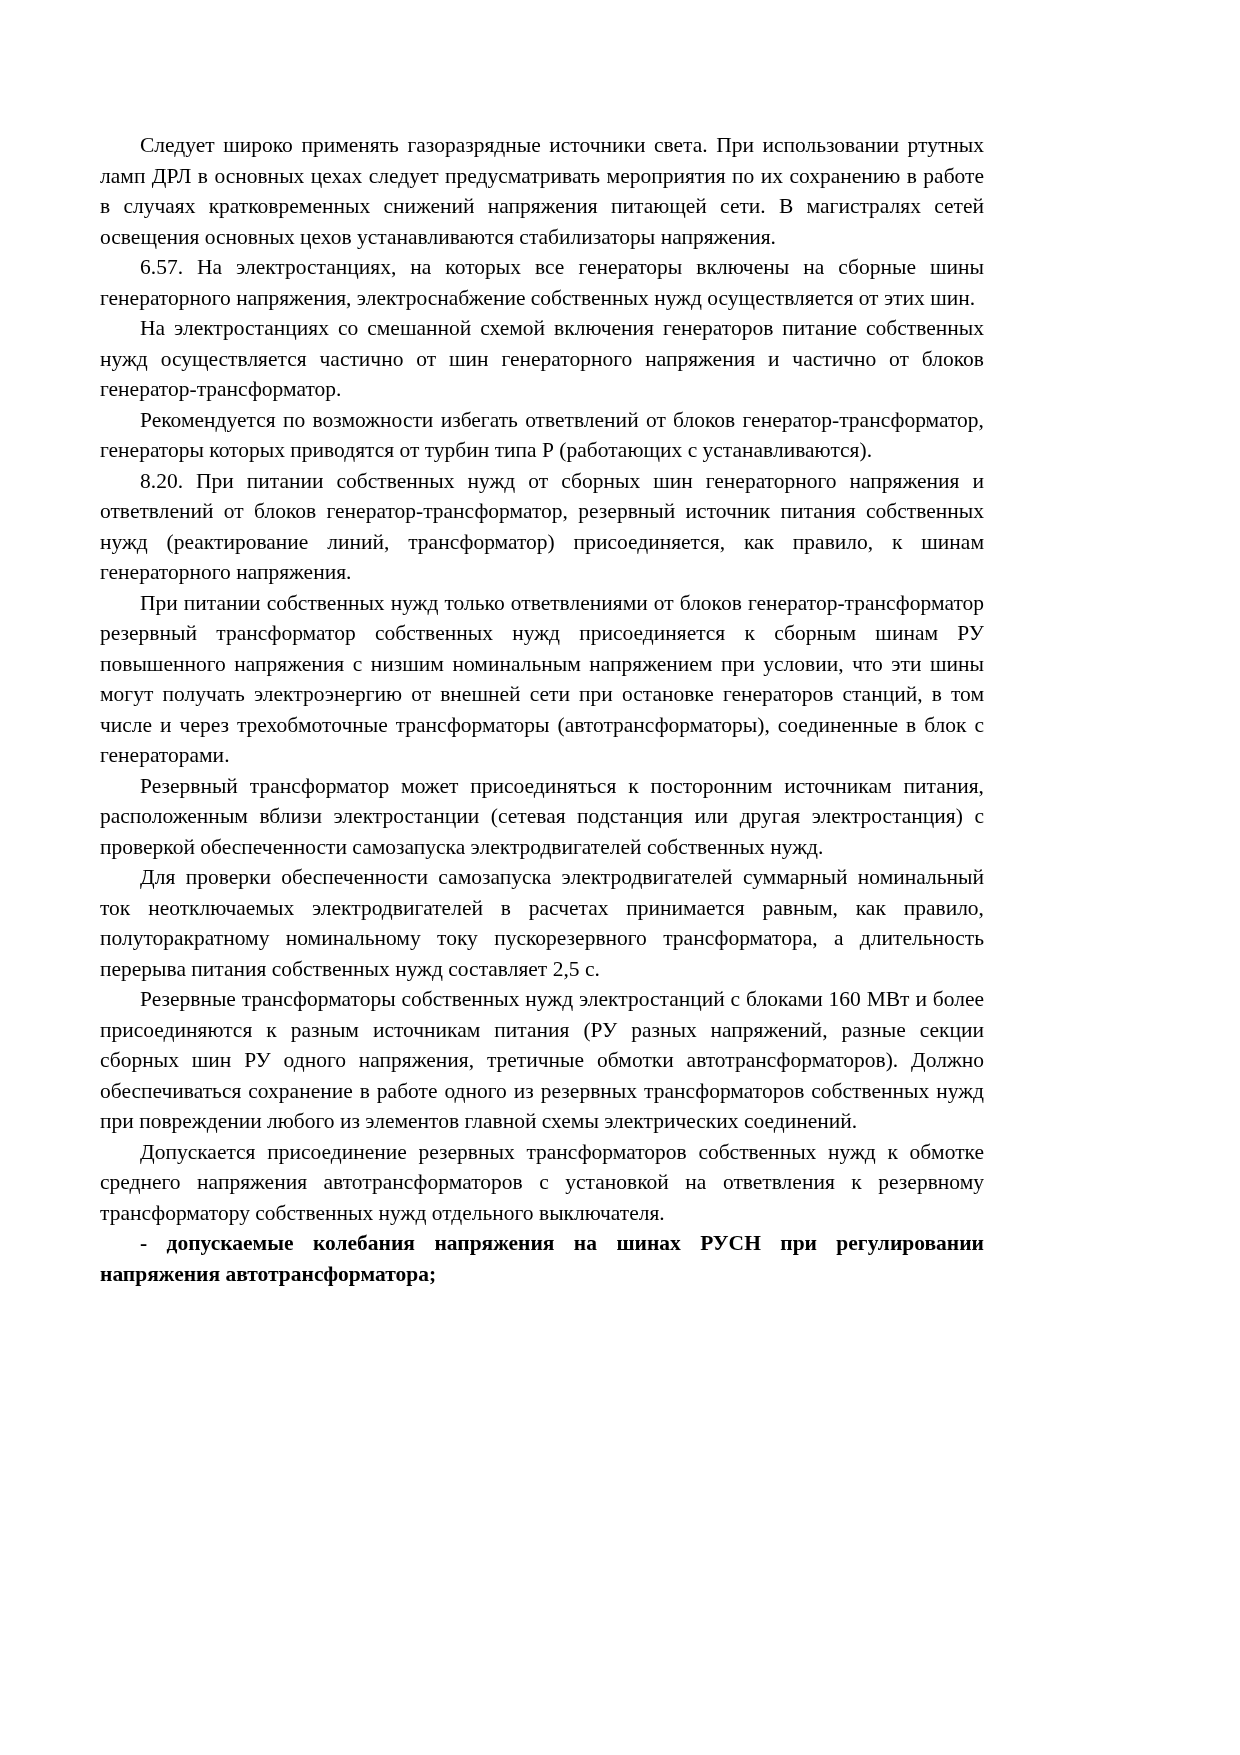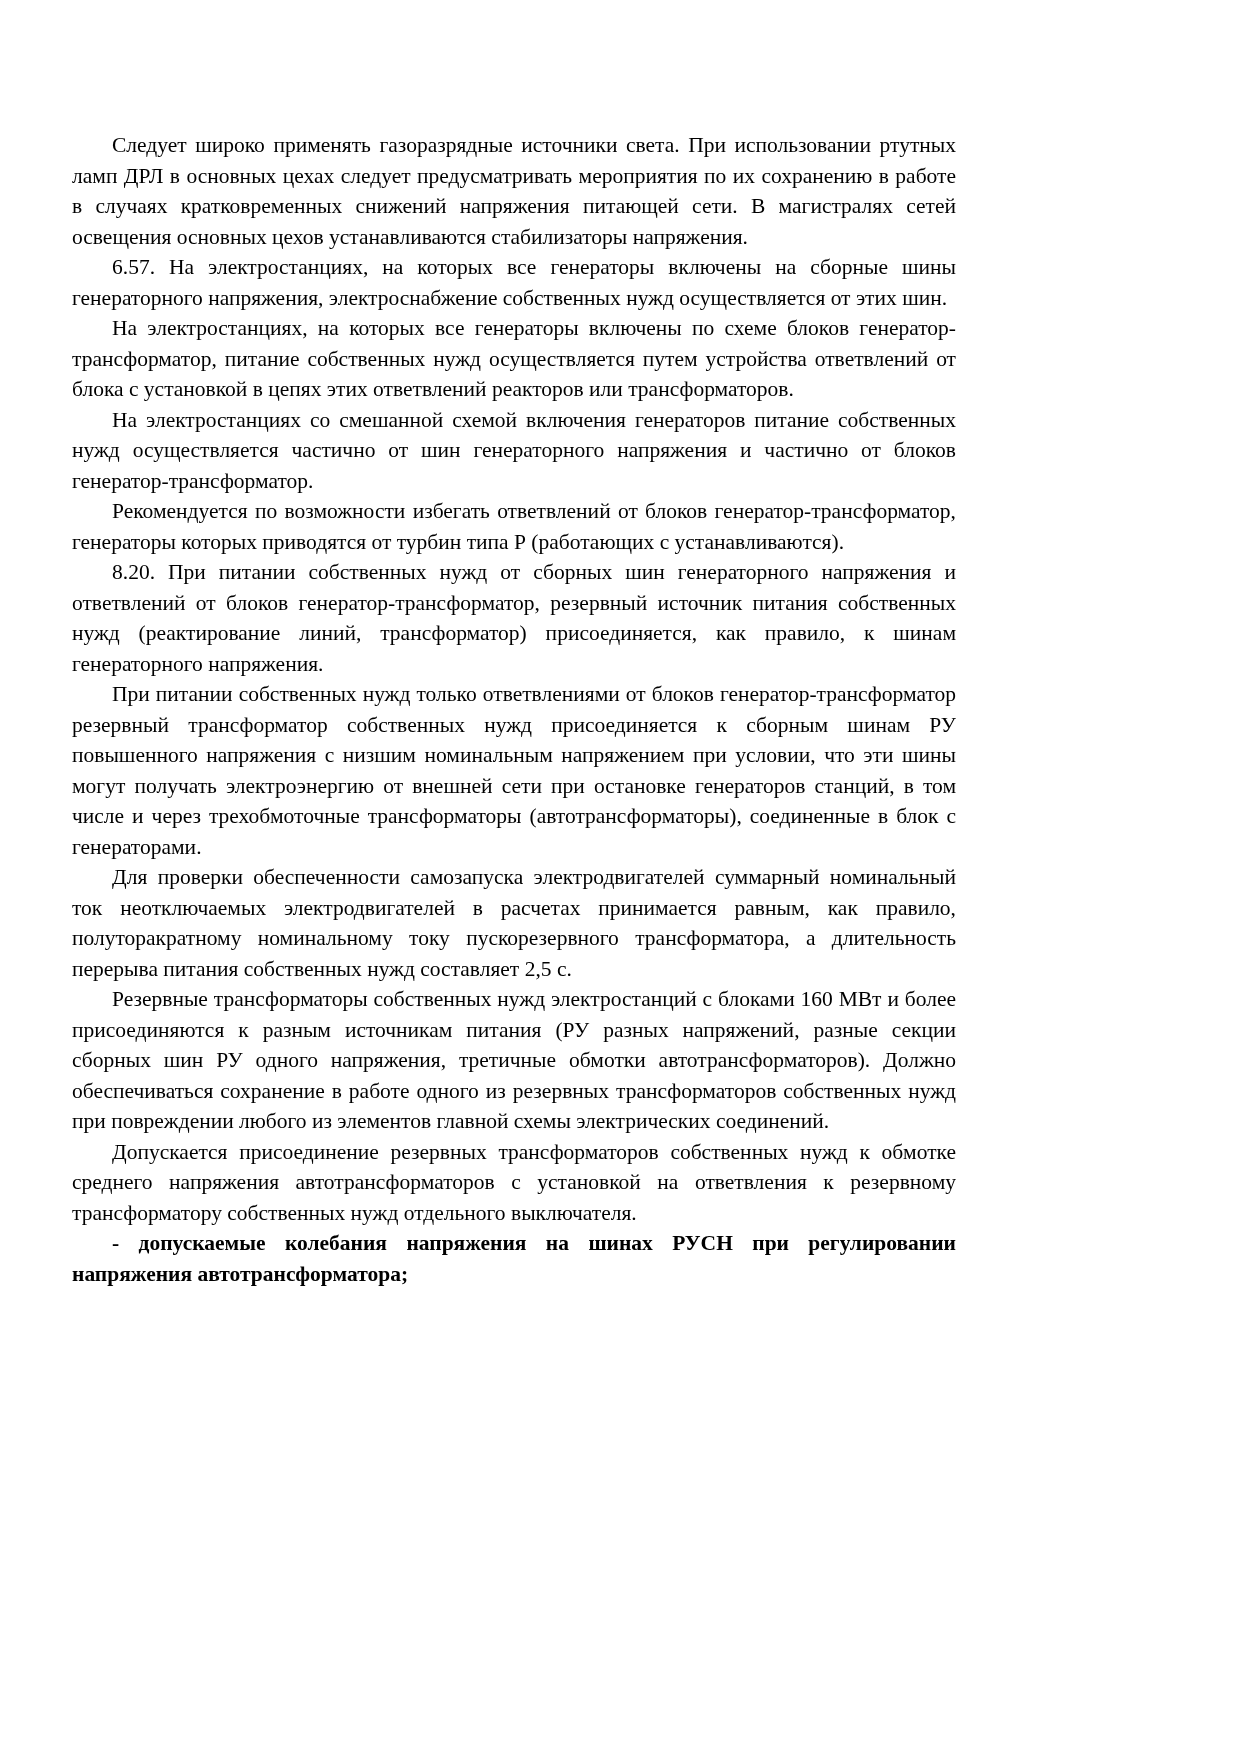--- a/index.html
+++ b/index.html
@@ -11,21 +11,21 @@
     width: 1240px;
     height: 1755px;
     font-family: "Liberation Serif", "DejaVu Serif", serif;
     color: #000000;
   }
   .page {
     position: relative;
     width: 1064px;
     height: 1755px;
     box-sizing: border-box;
-    padding: 130px 178px 0 72px;
+    padding: 130px 178px 0 100px;
   }
   .doc-body {
     width: 884px;
   }
   p.para {
     margin: 0;
     font-size: 21.5px;
     line-height: 30.5px;
     text-align: justify;
     text-indent: 40px;
@@ -37,24 +37,24 @@
   }
 </style>
 </head>
 <body>
 
 <div class="page">
   <div class="doc-body">
 
     <p class="para">Следует широко применять газоразрядные источники света. При использовании ртутных ламп ДРЛ в основных цехах следует предусматривать мероприятия по их сохранению в работе в случаях кратковременных снижений напряжения питающей сети. В магистралях сетей освещения основных цехов устанавливаются стабилизаторы напряжения.</p>
     <p class="para">6.57. На электростанциях, на которых все генераторы включены на сборные шины генераторного напряжения, электроснабжение собственных нужд осуществляется от этих шин.</p>
-    <p class="para">На электростанциях, на которых все генераторы включены по схеме блоков генератор-трансформатор, питание собственных нужд осуществляется путем устройства ответвлений от блока с установкой в цепях этих ответвлений реакторов или трансформаторов.</p>
     <p class="para">На электростанциях со смешанной схемой включения генераторов питание собственных нужд осуществляется частично от шин генераторного напряжения и частично от блоков генератор-трансформатор.</p>
     <p class="para">Рекомендуется по возможности избегать ответвлений от блоков генератор-трансформатор, генераторы которых приводятся от турбин типа Р (работающих с устанавливаются).</p>
     <p class="para">8.20. При питании собственных нужд от сборных шин генераторного напряжения и ответвлений от блоков генератор-трансформатор, резервный источник питания собственных нужд (реактирование линий, трансформатор) присоединяется, как правило, к шинам генераторного напряжения.</p>
     <p class="para">При питании собственных нужд только ответвлениями от блоков генератор-трансформатор резервный трансформатор собственных нужд присоединяется к сборным шинам РУ повышенного напряжения с низшим номинальным напряжением при условии, что эти шины могут получать электроэнергию от внешней сети при остановке генераторов станций, в том числе и через трехобмоточные трансформаторы (автотрансформаторы), соединенные в блок с генераторами.</p>
+    <p class="para">Резервный трансформатор может присоединяться к посторонним источникам питания, расположенным вблизи электростанции (сетевая подстанция или другая электростанция) с проверкой обеспеченности самозапуска электродвигателей собственных нужд.</p>
     <p class="para">Для проверки обеспеченности самозапуска электродвигателей суммарный номинальный ток неотключаемых электродвигателей в расчетах принимается равным, как правило, полуторакратному номинальному току пускорезервного трансформатора, а длительность перерыва питания собственных нужд составляет 2,5 с.</p>
     <p class="para">Резервные трансформаторы собственных нужд электростанций с блоками 160 МВт и более присоединяются к разным источникам питания (РУ разных напряжений, разные секции сборных шин РУ одного напряжения, третичные обмотки автотрансформаторов). Должно обеспечиваться сохранение в работе одного из резервных трансформаторов собственных нужд при повреждении любого из элементов главной схемы электрических соединений.</p>
     <p class="para">Допускается присоединение резервных трансформаторов собственных нужд к обмотке среднего напряжения автотрансформаторов с установкой на ответвления к резервному трансформатору собственных нужд отдельного выключателя.</p>
     <p class="para dash">- допускаемые колебания напряжения на шинах РУСН при регулировании напряжения автотрансформатора;</p>
 
   </div>
 </div>
 
 </body></html>

